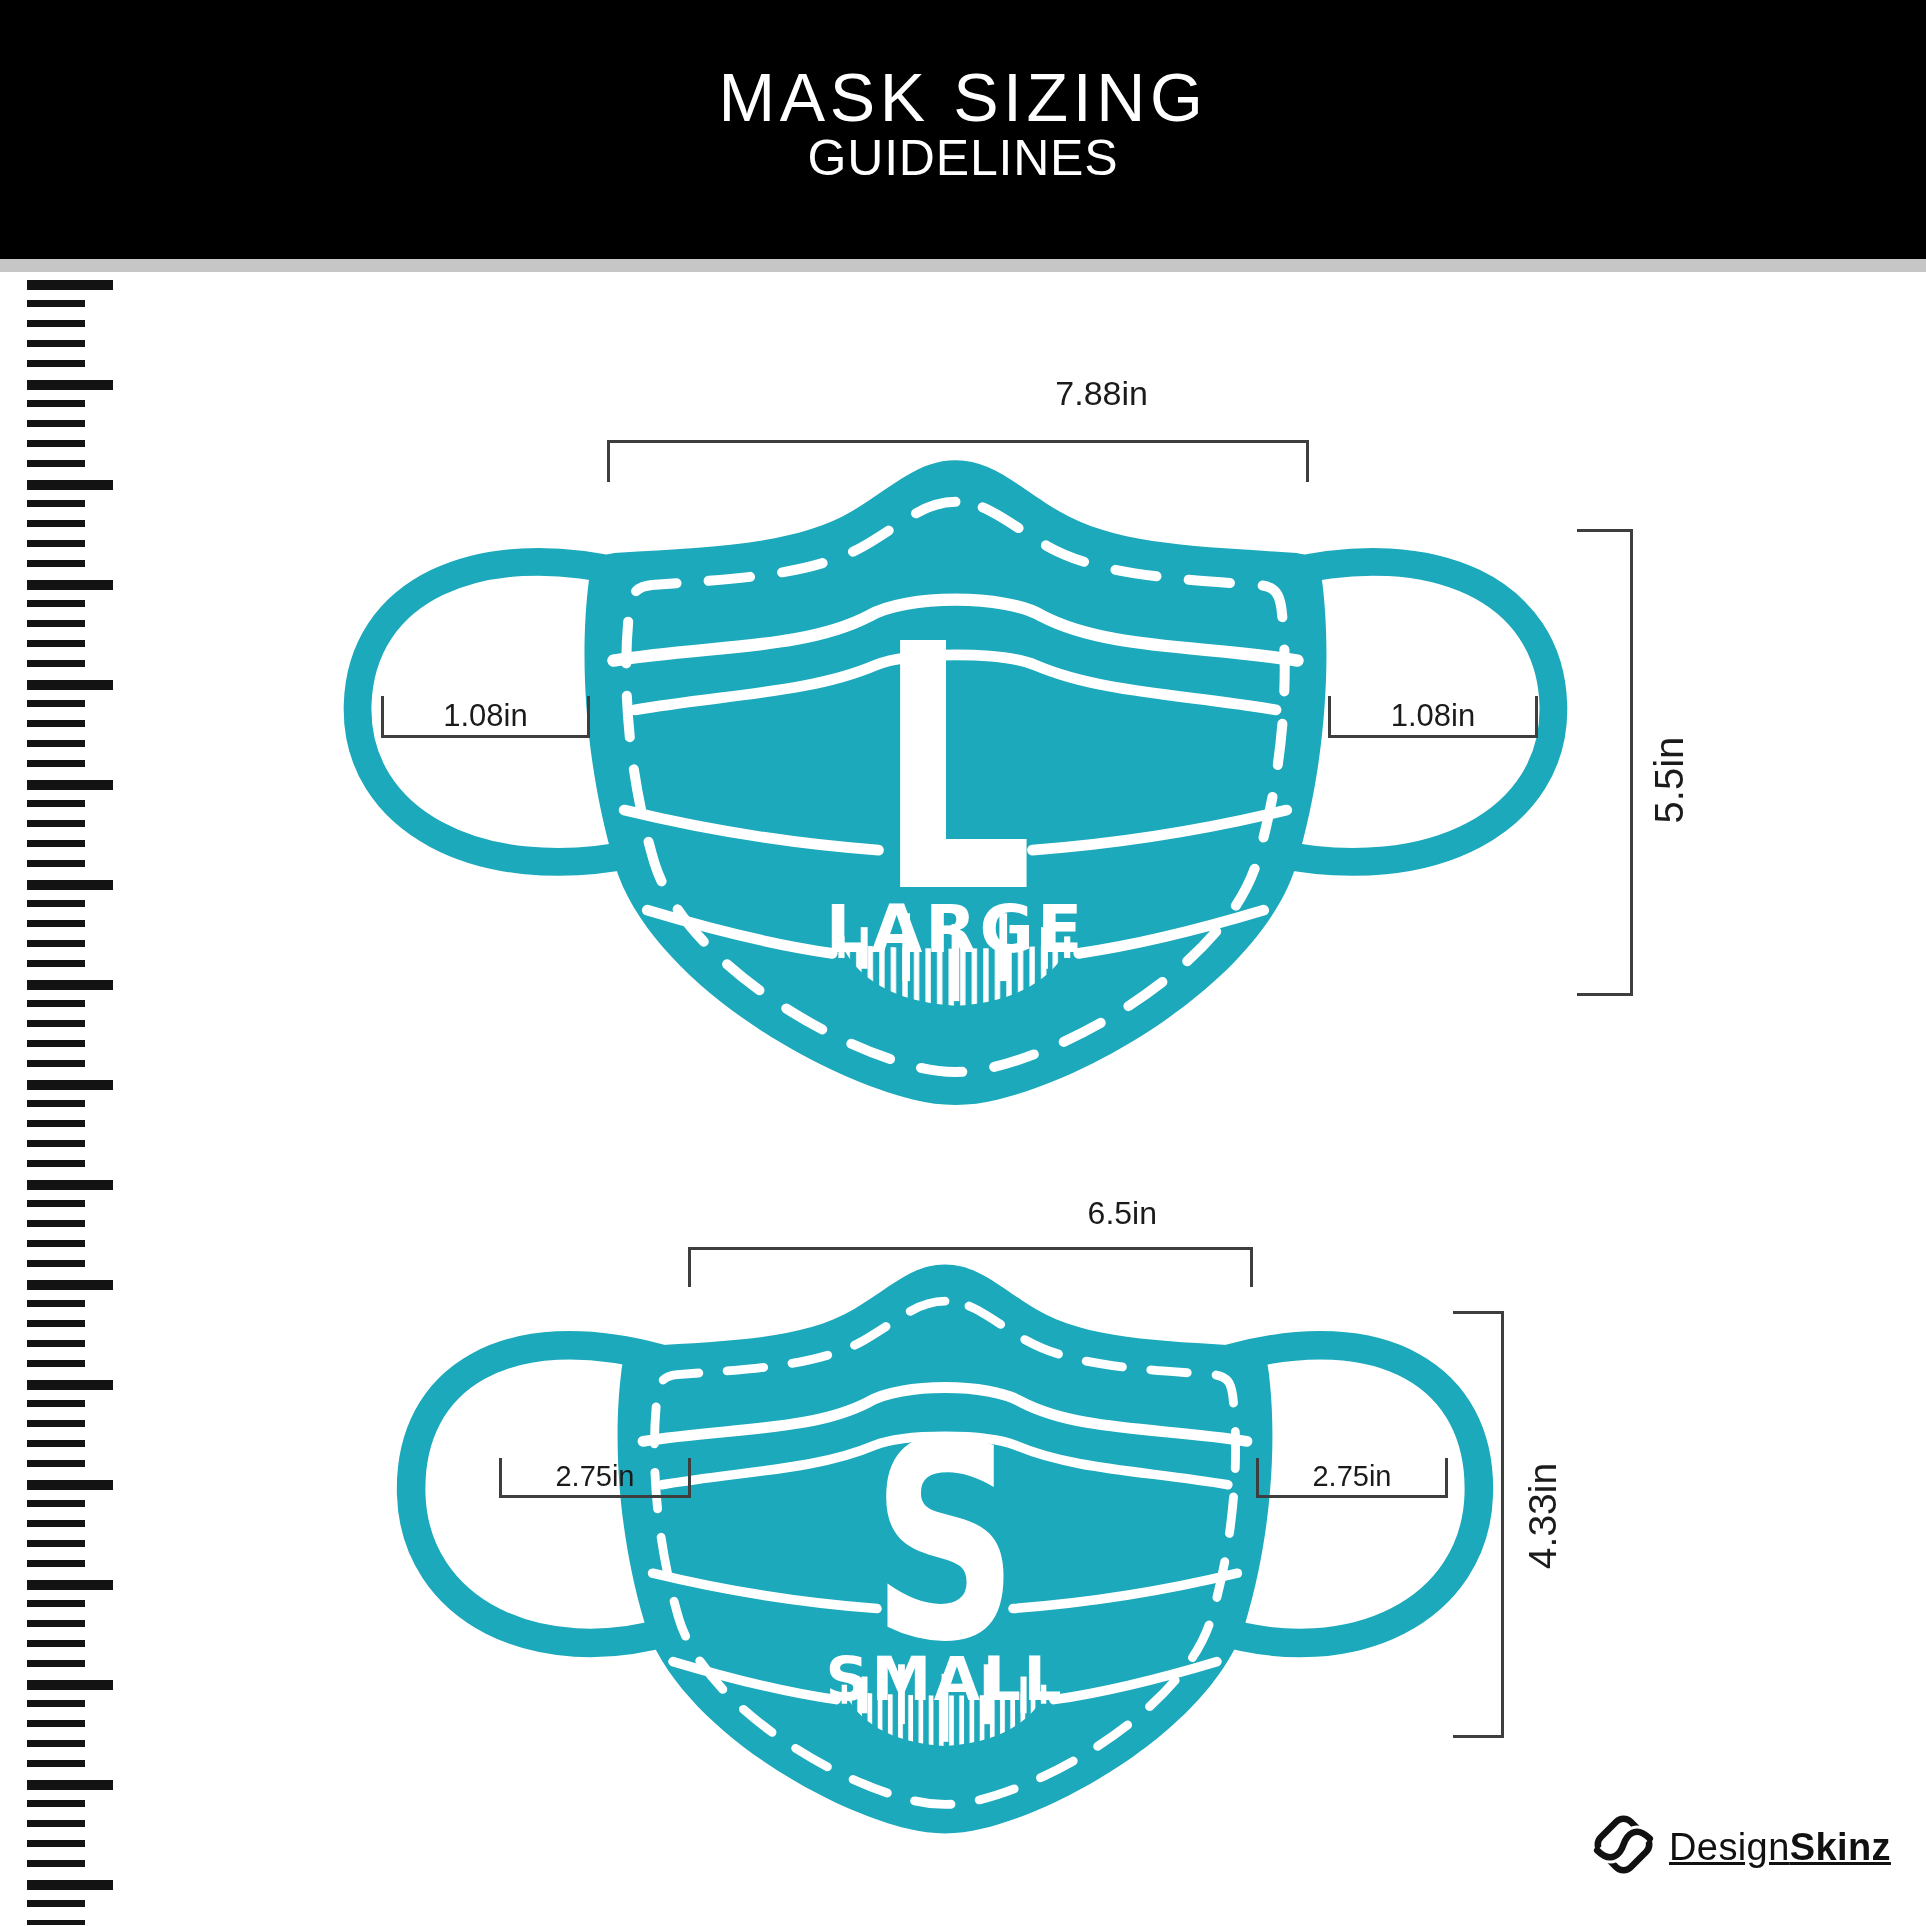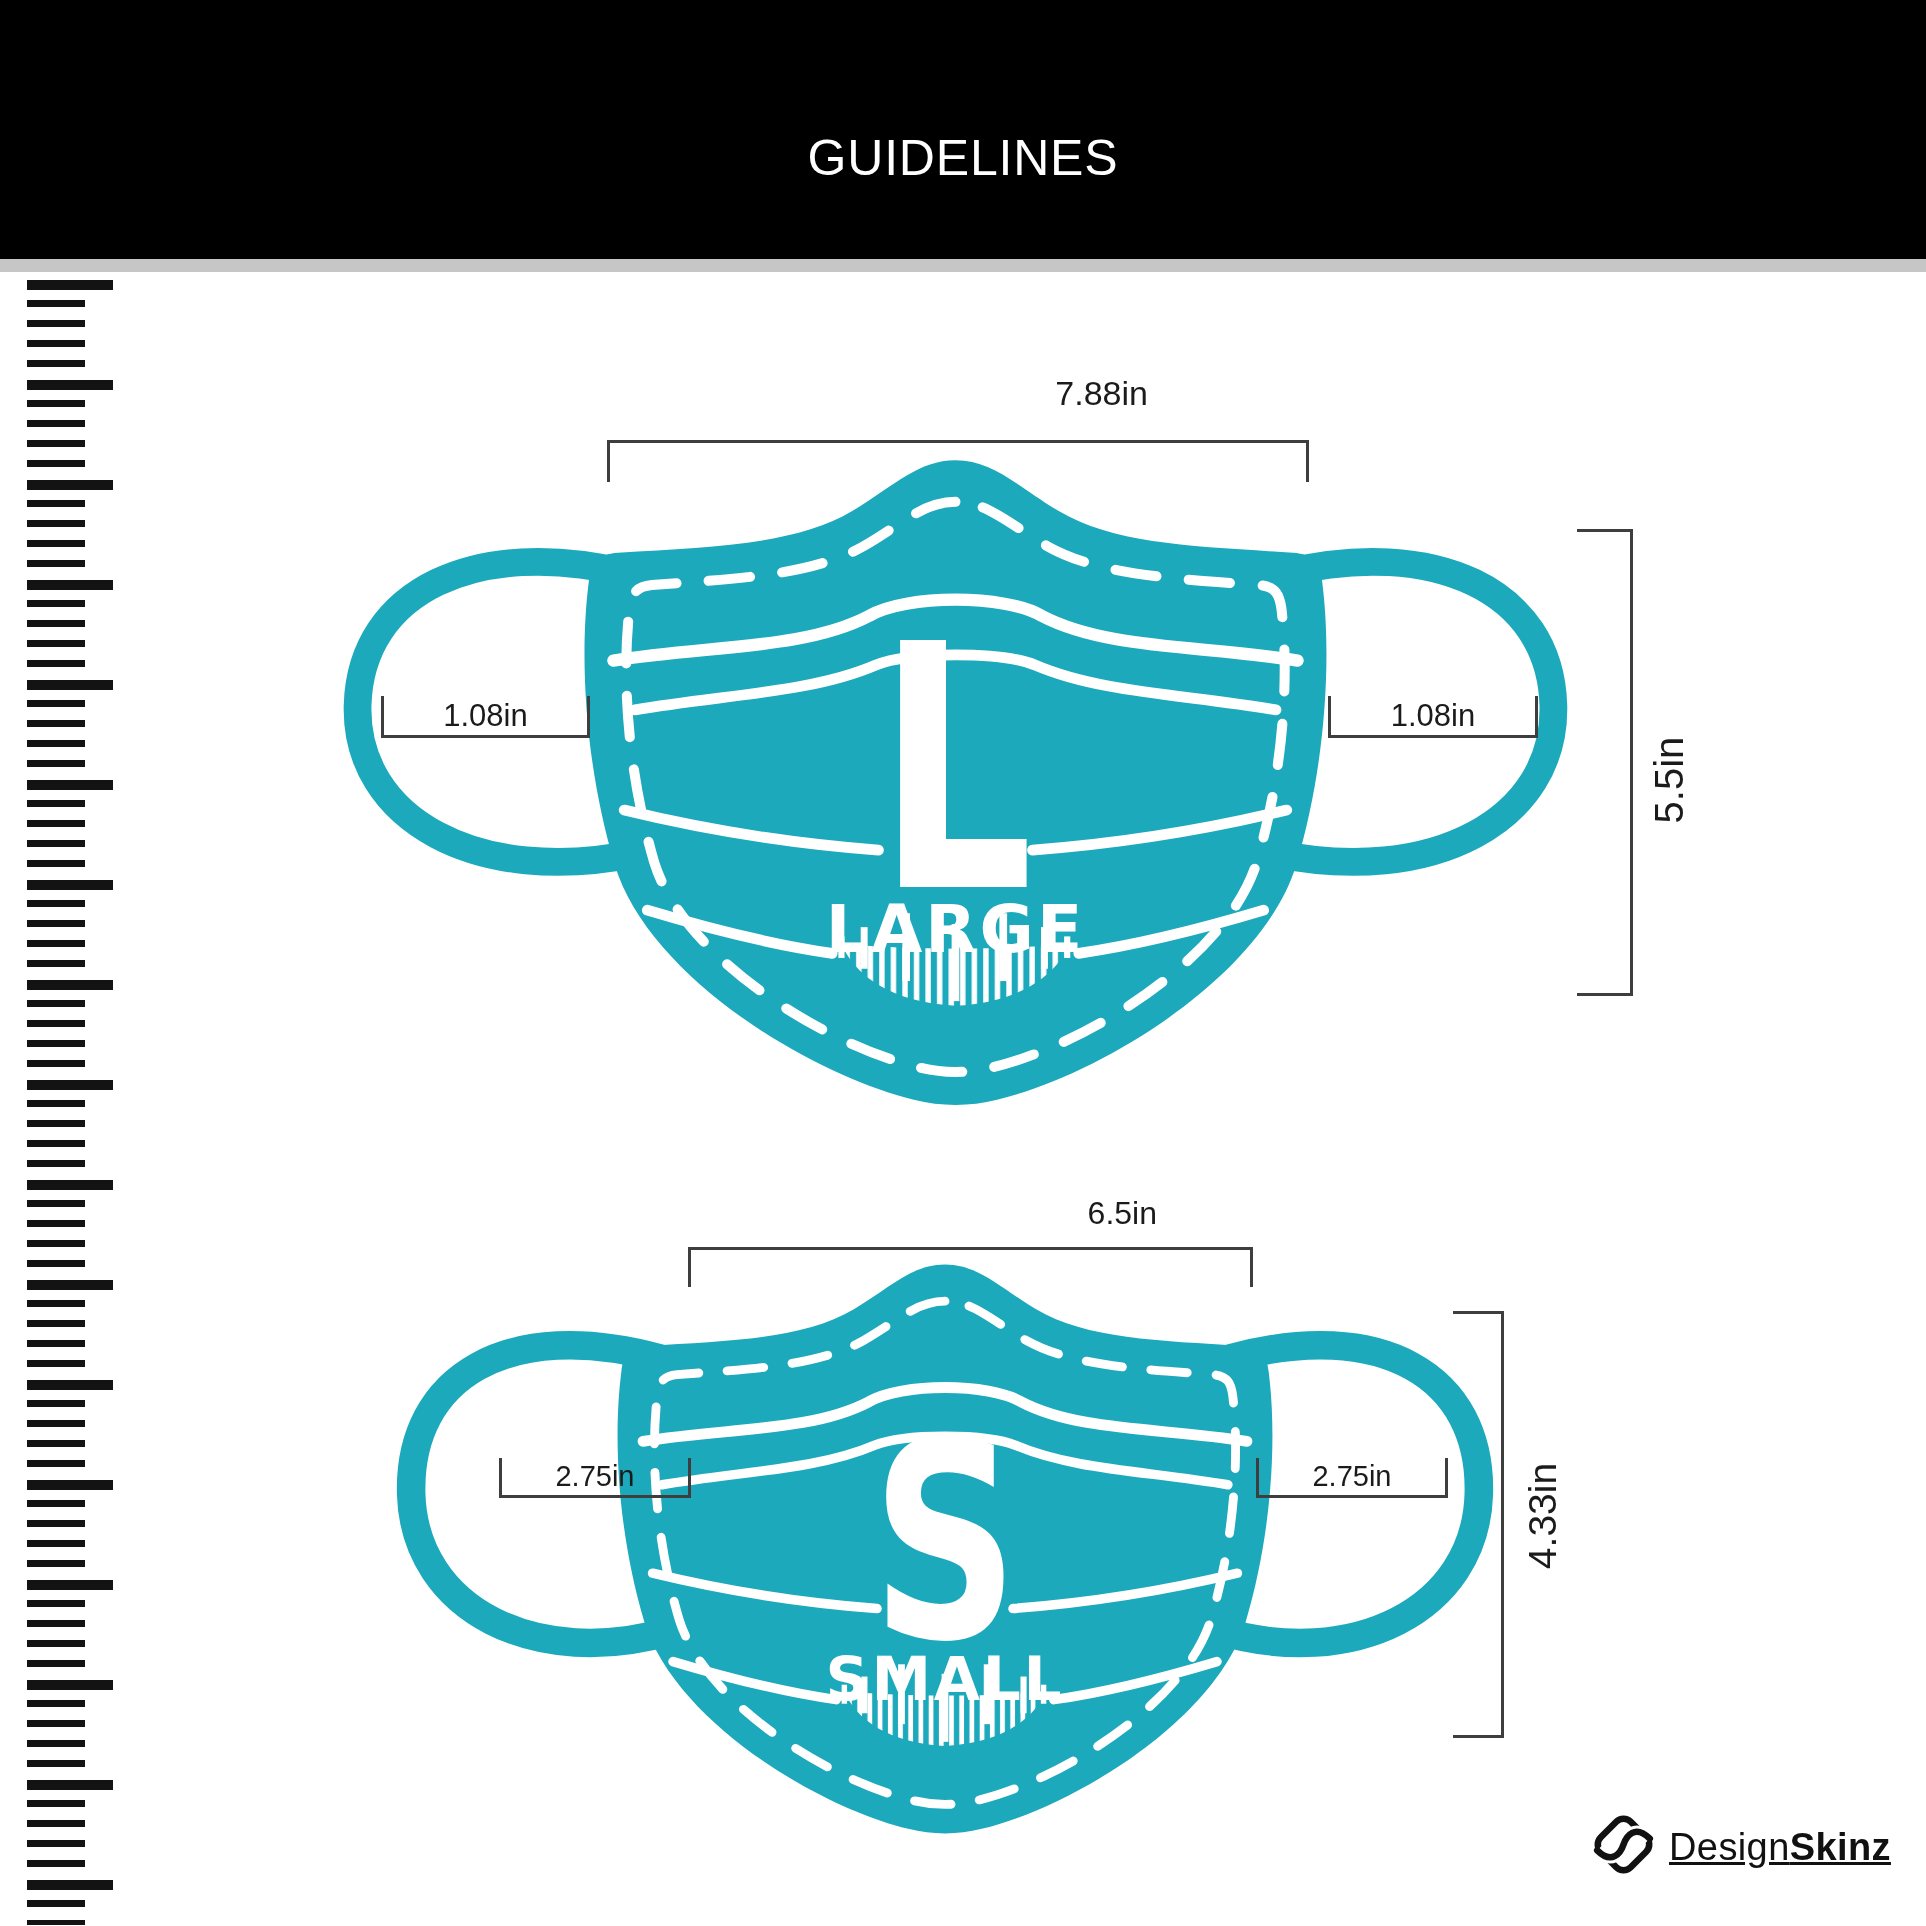--- a/index.html
+++ b/index.html
@@ -48,20 +48,21 @@
          white-space:nowrap;letter-spacing:0.4px;text-decoration:underline;}
   .brand .bold{font-weight:800;}
   .brand-icon{position:absolute;left:1587px;top:1808px;width:73px;height:73px;}
 </style>
 </head>
 <body>
 
 <div id="canvas">
 
   <div class="header">
+    <div class="title1">MASK SIZING</div>
     <div class="title2">GUIDELINES</div>
   </div>
   <div class="divider"></div>
 
   <div class="ruler"></div>
 
   <svg class="mask-svg" style="left:339px;top:451px;width:1310px;height:678px" viewBox="0 0 1700 880">
     <defs>
       <pattern id="tick-l" x="652" y="0" width="15" height="880" patternUnits="userSpaceOnUse">
         <rect x="4" y="0" width="7" height="880" fill="#fff"></rect>

